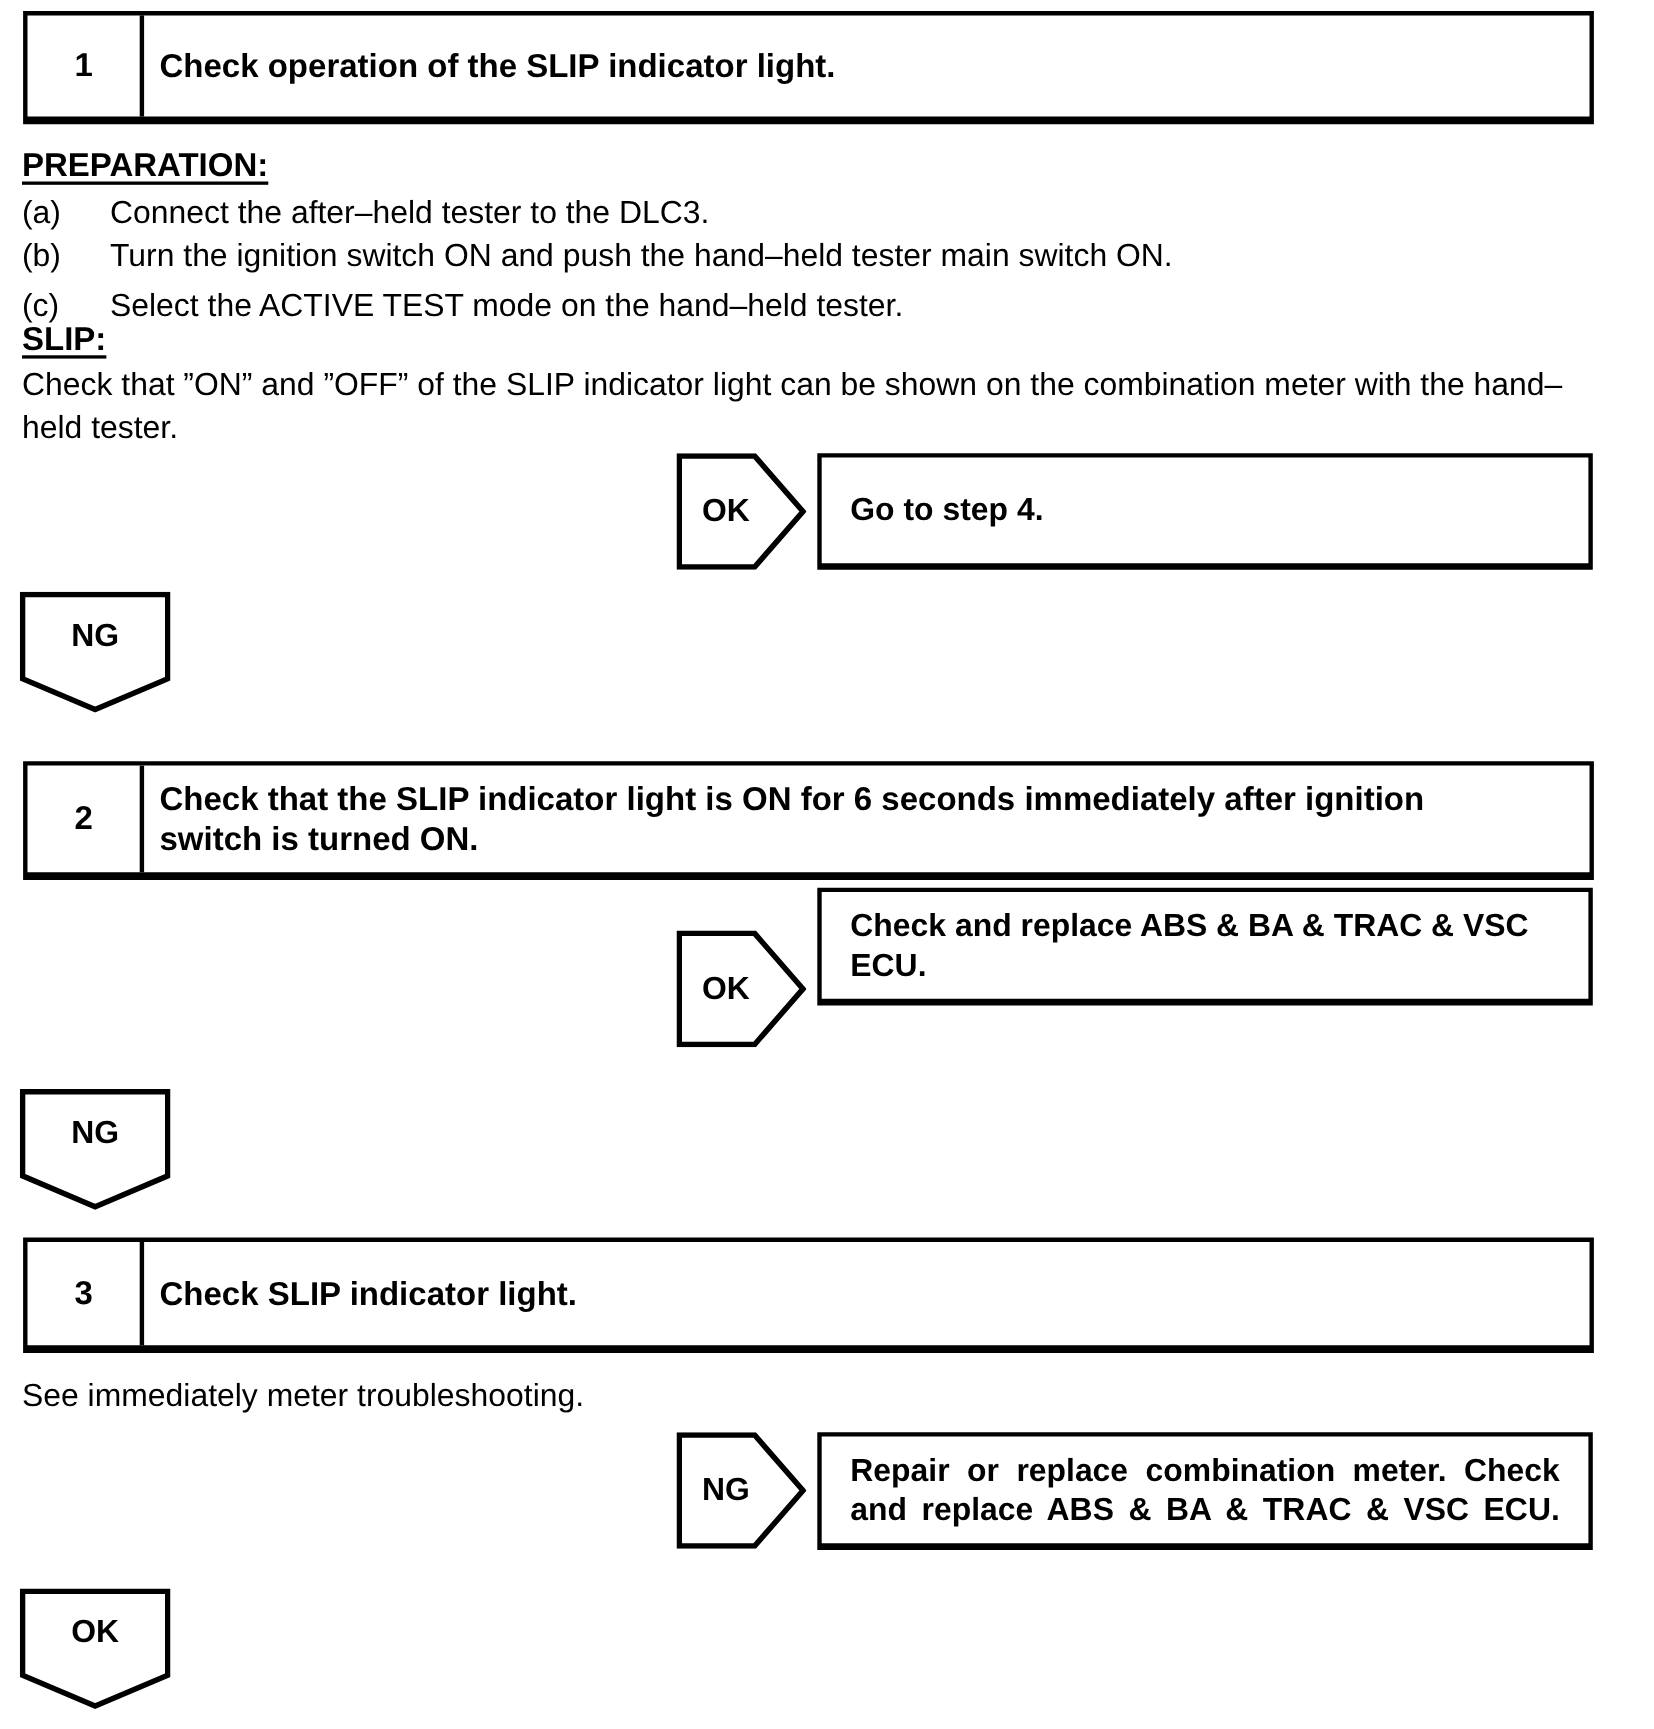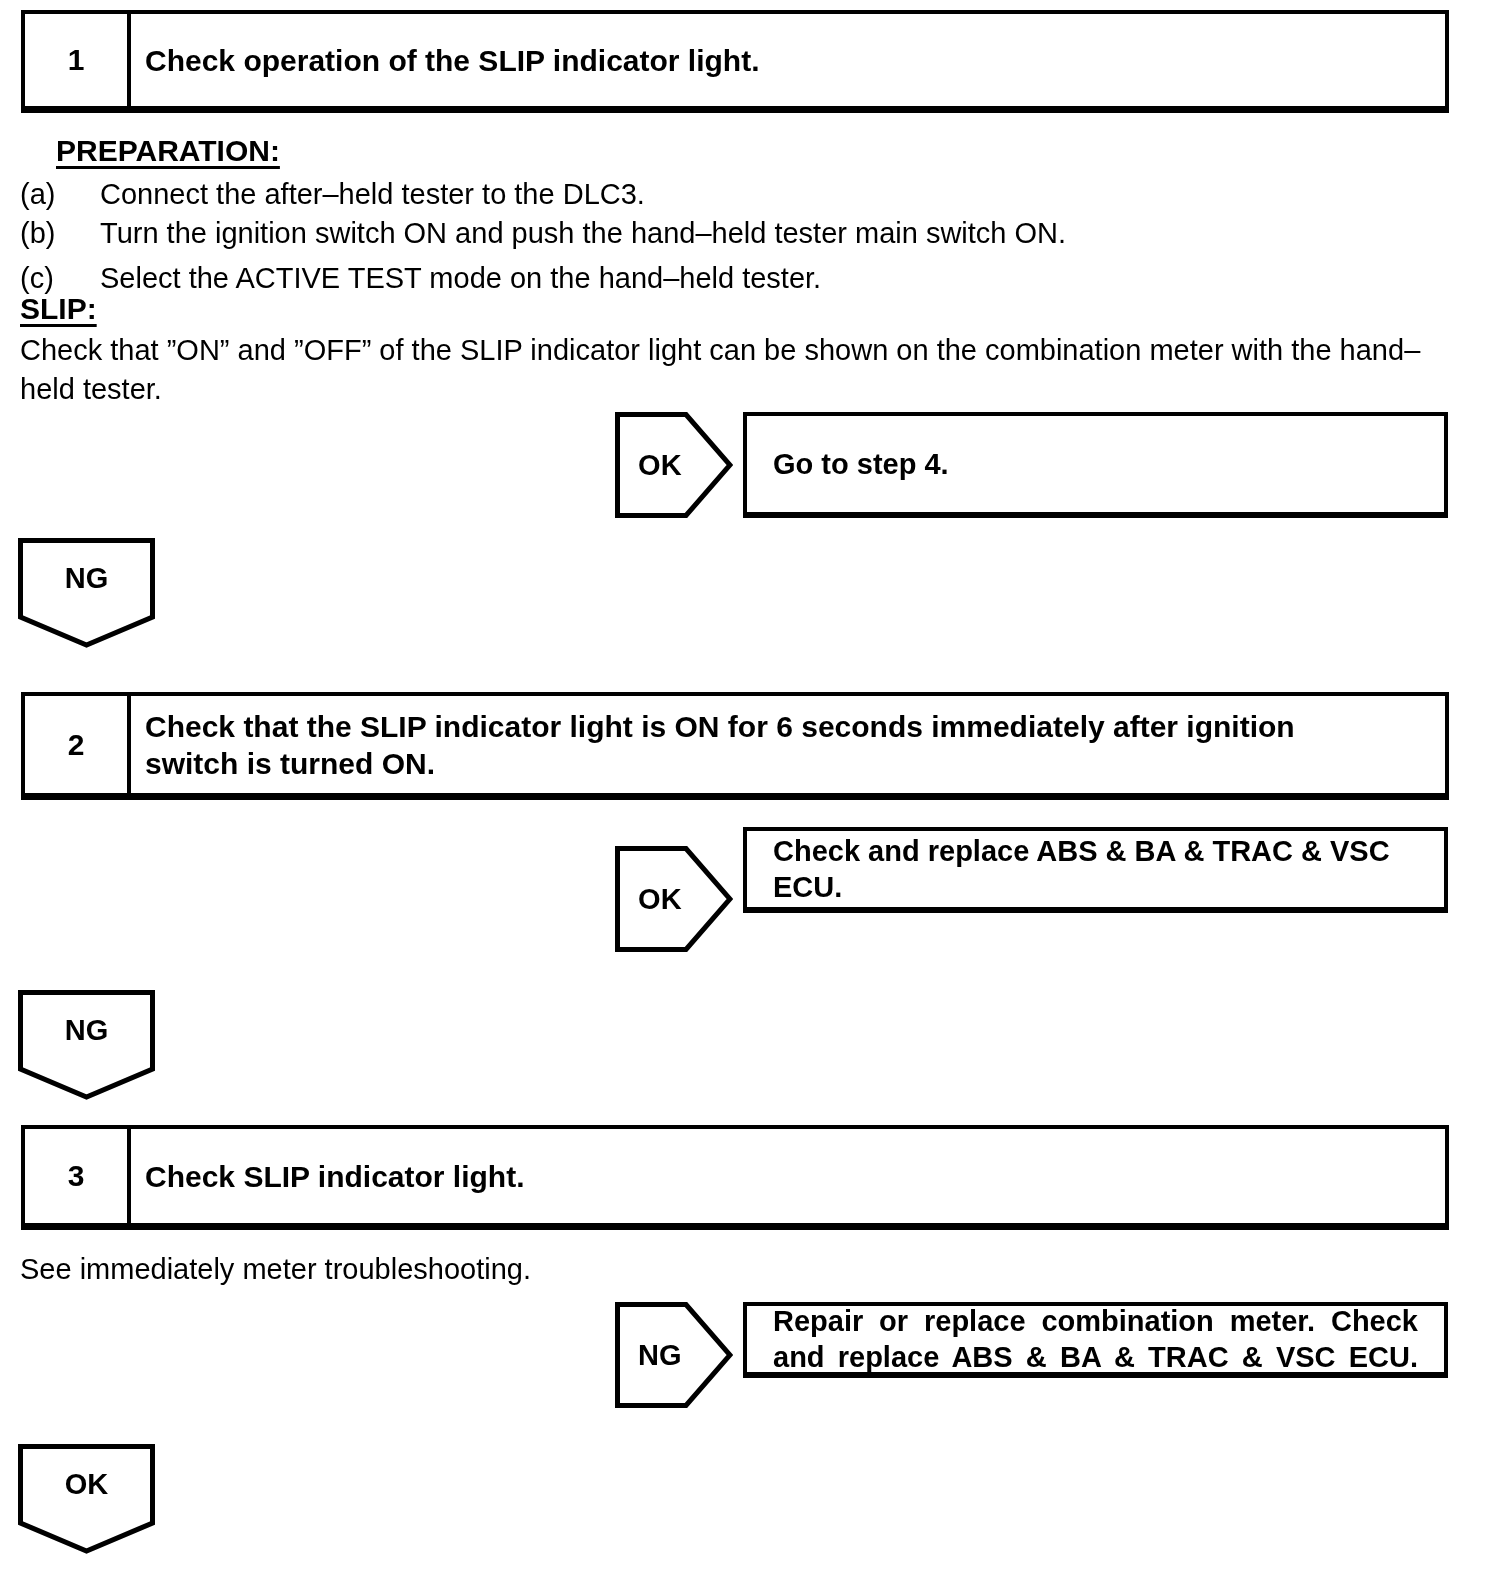--- a/index.html
+++ b/index.html
@@ -88,21 +88,21 @@
 </head>
 <body>
 
 <div class="page">
 
   <section class="step-box" style="top:10px;height:103px;">
     <div class="step-num">1</div>
     <div class="step-title">Check operation of the SLIP indicator light.</div>
   </section>
 
-  <h2 class="heading" style="top:134px;margin-left:36px;">PREPARATION:</h2>
+  <h2 class="heading" style="top:134px;">PREPARATION:</h2>
 
   <div class="list-item" style="top:175px;">
     <span class="li-label">(a)</span><span class="li-text">Connect the after–held tester to the DLC3.</span>
   </div>
   <div class="list-item" style="top:214px;">
     <span class="li-label">(b)</span><span class="li-text">Turn the ignition switch ON and push the hand–held tester main switch ON.</span>
   </div>
   <div class="list-item" style="top:259px;">
     <span class="li-label">(c)</span><span class="li-text">Select the ACTIVE TEST mode on the hand–held tester.</span>
   </div>
@@ -133,21 +133,21 @@
     <div class="step-title">Check that the SLIP indicator light is ON for 6 seconds immediately after ignition
 switch is turned ON.</div>
   </section>
 
   <div class="arrow-right" style="left:615px;top:846px;">
     <svg width="118" height="106" viewBox="0 0 118 106">
       <polygon points="2.5,2.5 71,2.5 115,53 71,103.5 2.5,103.5" fill="#ffffff" stroke="#000000" stroke-width="5"></polygon>
     </svg>
     <span class="arrow-right-label">OK</span>
   </div>
-  <div class="result-box" style="top:827px;height:86px;">
+  <div class="result-box" style="top:807px;height:107px;">
     <div class="result-text">Check and replace ABS &amp; BA &amp; TRAC &amp; VSC
 ECU.</div>
   </div>
 
   <div class="arrow-down" style="left:18px;top:990px;">
     <svg width="137" height="110" viewBox="0 0 137 110">
       <polygon points="2.5,2.5 134.5,2.5 134.5,79 68.5,107 2.5,79" fill="#ffffff" stroke="#000000" stroke-width="5"></polygon>
     </svg>
     <span class="arrow-down-label">NG</span>
   </div>
@@ -158,21 +158,21 @@
   </section>
 
   <p class="body-text" style="top:1250px;">See immediately meter troubleshooting.</p>
 
   <div class="arrow-right" style="left:615px;top:1302px;">
     <svg width="118" height="106" viewBox="0 0 118 106">
       <polygon points="2.5,2.5 71,2.5 115,53 71,103.5 2.5,103.5" fill="#ffffff" stroke="#000000" stroke-width="5"></polygon>
     </svg>
     <span class="arrow-right-label">NG</span>
   </div>
-  <div class="result-box justify" style="top:1302px;height:76px;">
+  <div class="result-box justify" style="top:1302px;height:107px;">
     <div class="result-text">Repair or replace combination meter. Check and replace ABS &amp; BA &amp; TRAC &amp; VSC ECU.</div>
   </div>
 
   <div class="arrow-down" style="left:18px;top:1444px;">
     <svg width="137" height="110" viewBox="0 0 137 110">
       <polygon points="2.5,2.5 134.5,2.5 134.5,79 68.5,107 2.5,79" fill="#ffffff" stroke="#000000" stroke-width="5"></polygon>
     </svg>
     <span class="arrow-down-label">OK</span>
   </div>
 

